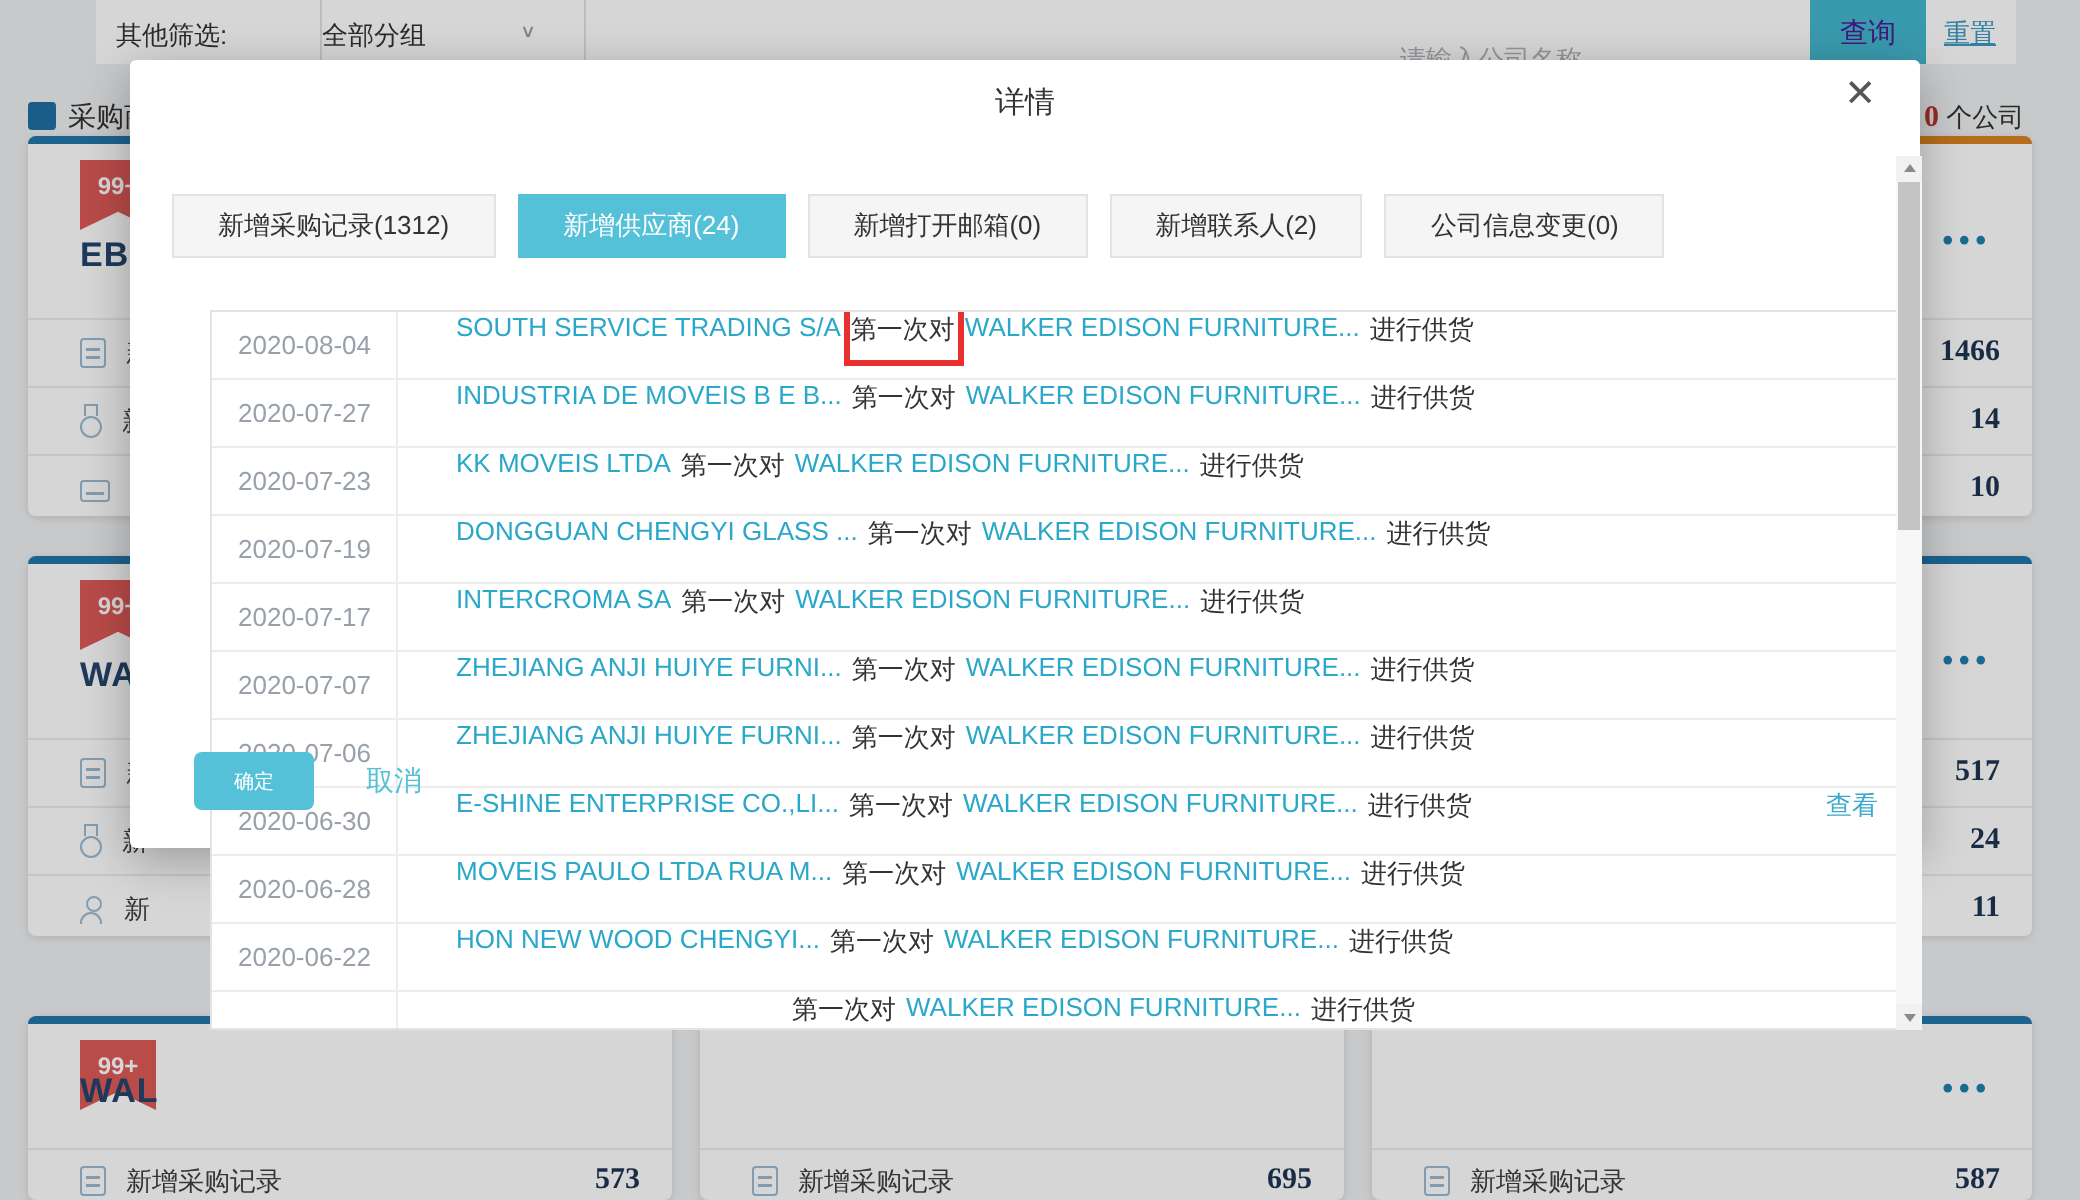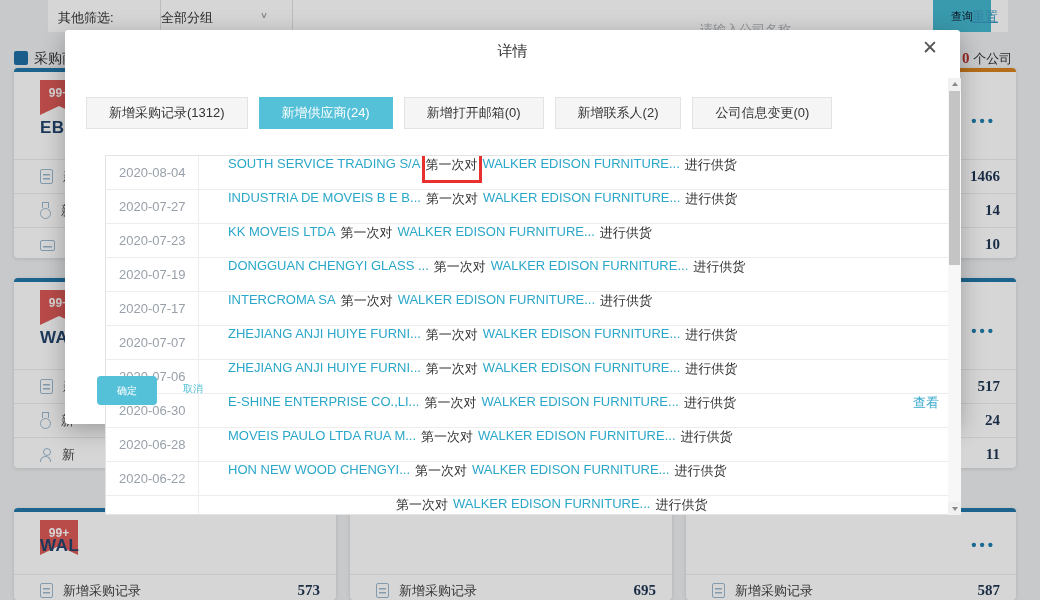--- a/index.html
+++ b/index.html
@@ -9,22 +9,22 @@
   
   .page { position:absolute; inset:0; }
   .fbar { position:absolute; left:48px; top:0; width:960px; height:32px; background:#fff; }
   .fbar-label { position:absolute; left:10px; top:9px; font-size:13px; color:#333; }
   .fbar-sep { position:absolute; top:0; width:1px; height:32px; background:#e2e2e2; }
   .group-select { position:absolute; left:103px; top:0; width:131px; height:32px; cursor:pointer; }
   .group-value { position:absolute; left:10px; top:9px; font-size:13px; color:#333; }
   .chevron { position:absolute; right:14px; top:9px; font-size:11px; color:#999; transform:scaleY(.8); }
   .search-box { position:absolute; left:642px; top:0; width:215px; height:32px; }
   .search-ph { position:absolute; left:10px; top:9px; font-size:13px; color:#aeb2b8;margin-top:12px; }
-  .query-btn { position:absolute; left:857px; top:0; width:58px; height:32px; background:#45b8ce; color:#0f172a;
-               font-size:11px; text-align:center; line-height:32px; cursor:pointer; border:none;margin-left:28px; }
+  .query-btn { position:absolute; left:857px; top:0; width:58px; height:32px; background:#45b8ce; color:#4c1d95;
+               font-size:14px; text-align:center; line-height:32px; cursor:pointer; border:none; }
   .reset-btn { position:absolute; left:924px; top:8px; font-size:13px; color:#3c9ac4; text-decoration:underline; cursor:pointer; }
 
   .sect-sq { position:absolute; left:14px; top:51px; width:14px; height:14px; border-radius:2px; background:#1f6fa5; }
   .sect-title { position:absolute; left:34px; top:50px; font-size:14px; color:#333; }
   .count-wrap { position:absolute; left:962px; top:50px; font-size:13px; color:#333; white-space:nowrap; }
   .count-num { font-family:"Liberation Serif","DejaVu Serif",serif; font-weight:bold; color:#b5312b; font-size:15px; }
 
   .card { position:absolute; background:#fff; border-radius:4px; box-shadow:0 1px 4px rgba(0,0,0,.12); }
   .card.acc-blue { border-top:4px solid #2277a8; }
   .card.acc-orange { border-top:4px solid #d9821f; }
@@ -88,21 +88,21 @@
   .sb { position:absolute; left:883px; top:48px; width:13px; height:437px; background:#f7f7f7; }
   .sb-btn { position:absolute; left:0; width:13px; height:13px; background:#f1f1f1; }
   .sb-btn::after { content:""; position:absolute; left:3.5px; border-left:3px solid transparent; border-right:3px solid transparent; }
   .sb-up { top:0; } .sb-up::after { top:4px; border-bottom:4px solid #8a8a8a; }
   .sb-down { bottom:0; } .sb-down::after { top:5px; border-top:4px solid #8a8a8a; }
   .sb-thumb { position:absolute; left:1px; top:13px; width:11px; height:174px; background:#c4c4c4; }
 
   .m-footer { position:absolute; left:0; bottom:0; height:60px; width:100%; }
   .ok-btn { position:absolute; left:32px; top:12px; width:60px; height:29px; background:#55c1d8; color:#fff;
             border:none; border-radius:4px; font-size:10px; cursor:pointer;font-family:Liberation Mono, monospace; }
-  .cancel-btn { position:absolute; left:118px; top:18px; font-size:10px; color:#55c1d8; cursor:pointer; }
+  .cancel-btn { position:absolute; left:118px; top:18px; font-size:14px; color:#55c1d8; cursor:pointer; }
 </style>
 </head>
 <body>
 
 <div class="page">
   <div class="fbar">
     <span class="fbar-label">其他筛选:</span>
     <div class="fbar-sep" style="left:112px"></div>
     <div class="group-select">
       <span class="group-value">全部分组</span>

